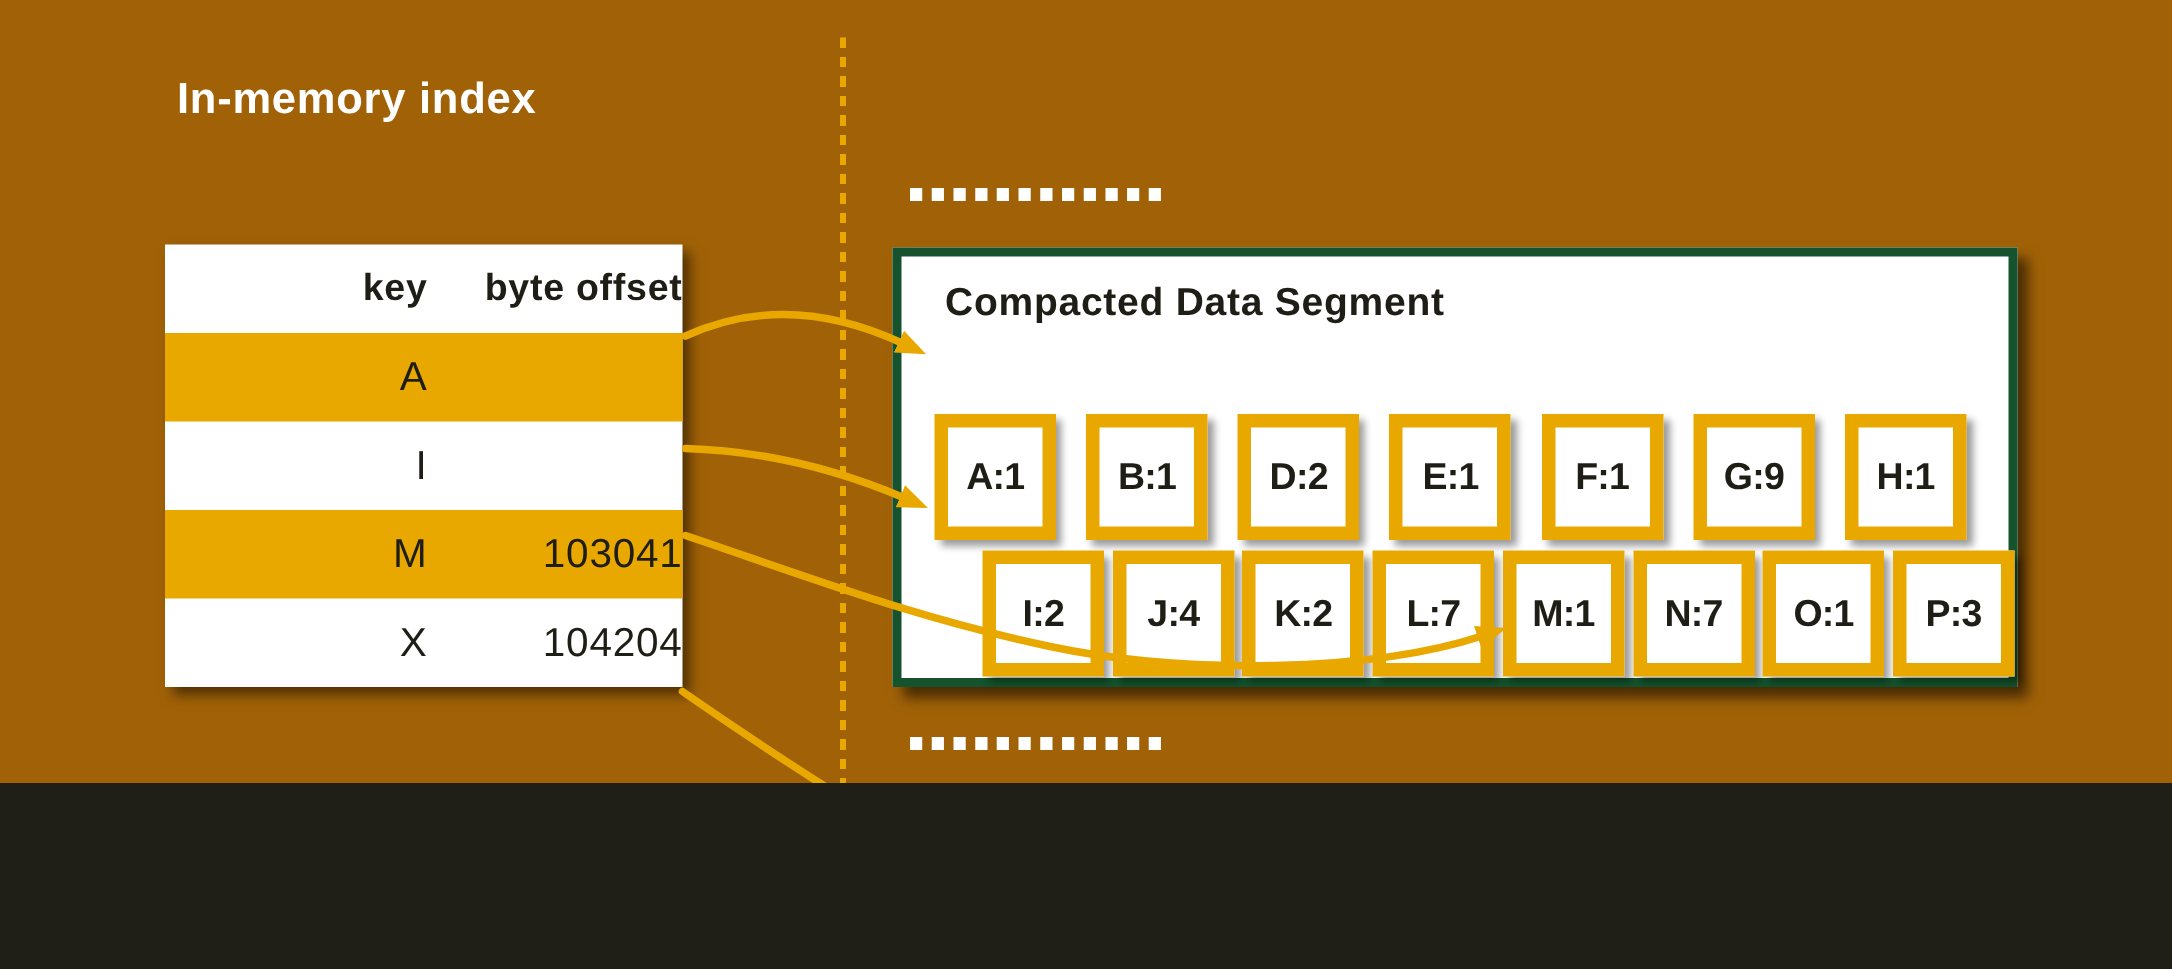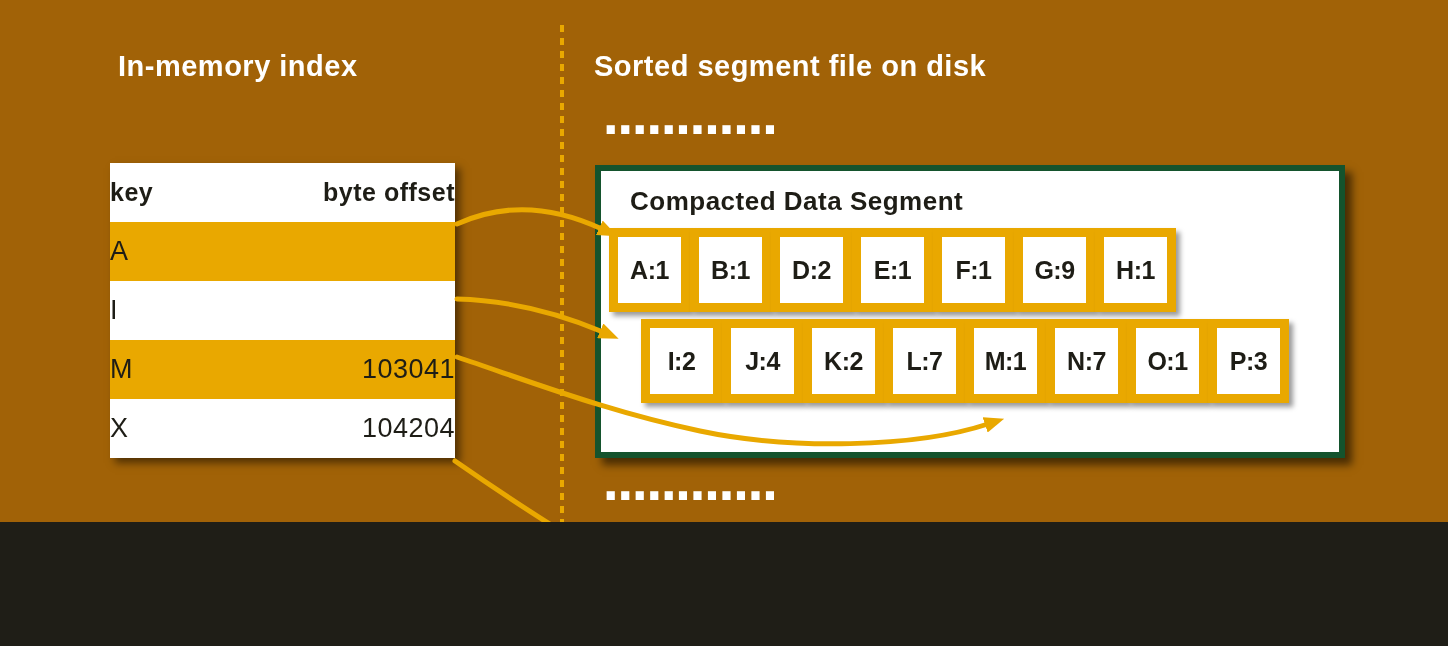--- a/index.html
+++ b/index.html
@@ -65,21 +65,21 @@
     box-shadow: 5px 5px 8px rgba(0,0,0,0.5);
     color: #1e1d16;
   }
   .trow {
     display: flex;
     height: 59px;
     align-items: center;
   }
   .trow.highlight { background: #e9a800; }
   .tcell { letter-spacing: 0.5px; }
-  .tcell.key    { width: 175px; text-align: left; }
+  .tcell.key    { width: 175px; text-align: right; }
   .tcell.offset { width: 170px; text-align: right; }
   .trow.header .tcell { font-weight: bold; font-size: 25px; }
   .trow.body .tcell   { font-size: 27px; }
 
   
   .segment-box {
     position: absolute;
     left: 595px;
     top: 165px;
     width: 750px;
@@ -94,24 +94,25 @@
     left: 29px;
     top: 15px;
     font-weight: bold;
     font-size: 26px;
     letter-spacing: 0.5px;
     color: #1e1d16;
     white-space: nowrap;
   }
   .seg-row {
     position: absolute;
-    left: 8px;
+    left: 22px;
     width: 688px;
     display: flex;
-    justify-content: flex-start;
+    justify-content: space-between;
+    margin-top: 48px;
   }
   .seg-row.r1 { top: 57px; }
   .seg-row.r2 { top: 148px; padding-left: 32px; }
   .seg-cell {
     width: 81px;
     height: 84px;
     box-sizing: border-box;
     background: #ffffff;
     border: 9px solid #e9a800;
     display: flex;
@@ -138,21 +139,20 @@
     fill: none;
     stroke-linecap: round;
   }
 </style>
 </head>
 <body>
 
 <div class="canvas">
 
   <div class="section-title left">In-memory index</div>
-  <div class="section-title right">Sorted segment file on disk</div>
 
   <div class="divider"></div>
 
   <div class="ellipsis top">............</div>
   <div class="ellipsis bottom">............</div>
 
   <div class="index-table">
     <div class="trow header">
       <div class="tcell key">key</div>
       <div class="tcell offset">byte offset</div>

